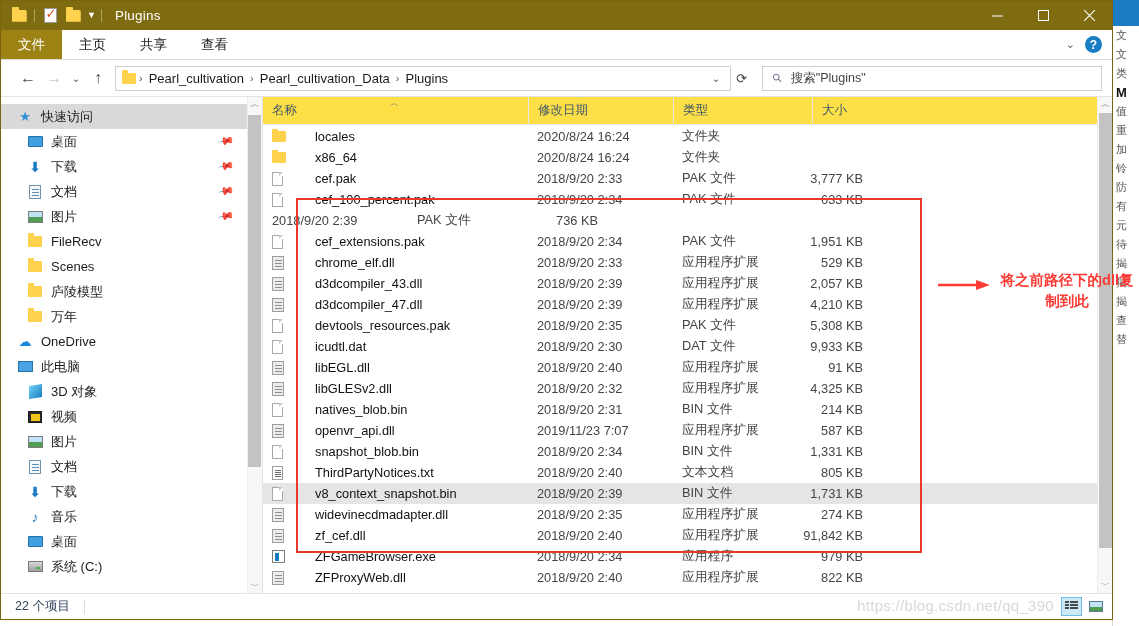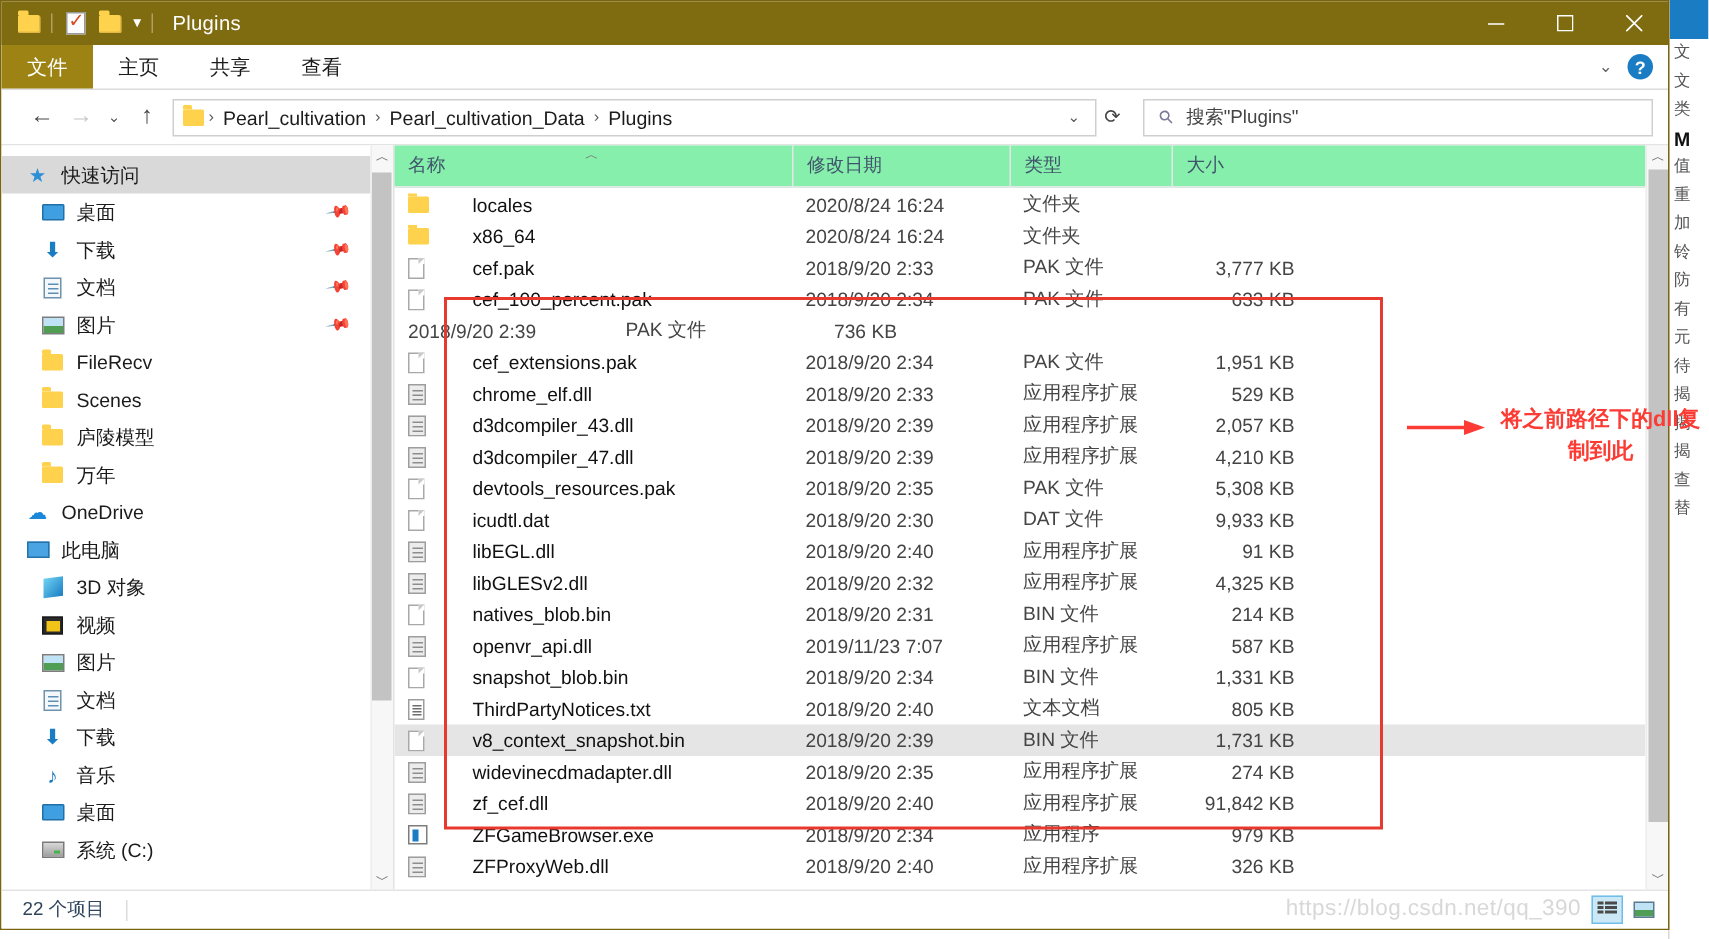--- a/index.html
+++ b/index.html
@@ -220,31 +220,31 @@
     position: absolute; top: 18px; right: 1px; width: 13px; height: 352px;
     background: #c3c3c3;
   }
 
   
   .listpane { flex: 1; display: flex; min-width: 0; position: relative; }
   .listinner { flex: 1; min-width: 0; display: flex; flex-direction: column; }
 
   .colhdr {
     height: 28px; display: flex; align-items: center; flex: none;
-    border-bottom: 1px solid #e6e6e6; background: #86efac; position: relative;
+    border-bottom: 1px solid #e6e6e6; background: #fde047; position: relative;
   }
   .colhdr .ch {
     font-size: 12.5px; color: #40556b; padding-left: 9px; position: relative;
     height: 28px; display: flex; align-items: center;
   }
   .colhdr .ch + .ch { border-left: 1px solid #e6e6e6; }
   .col-name { width: 265px; }
   .col-date { width: 145px; }
   .col-type { width: 108px; }
-  .col-size { width: 90px; }
+  .col-size { width: 90px; margin-left: 31px; }
   .sort-caret {
     position: absolute; left: 127px; top: 0px; color: #7a7a7a; font-size: 9px;
   }
 
   .rows { flex: 1; overflow: hidden; padding-top: 1px; }
   .row {
     height: 21px; display: flex; align-items: center; font-size: 12.8px; color: #111;
     white-space: nowrap;
   }
   .row.sel { background: #e5e5e5; }
@@ -825,21 +825,21 @@
             </div>
             <div class="row">
               <span class="r-name">
                 <span class="r-ico">
                   <span class="fi-dll"></span>
                 </span>
                 <span>ZFProxyWeb.dll</span>
               </span>
               <span class="r-date">2018/9/20 2:40</span>
               <span class="r-type">应用程序扩展</span>
-              <span class="r-size">326 KB</span>
+              <span class="r-size">822 KB</span>
             </div>
           </div>
       </div>
       <div class="list-sb">
         <div class="sb-top">︿</div>
         <div class="list-thumb"></div>
         <div class="sb-bot">﹀</div>
       </div>
     </div>
   </div>

